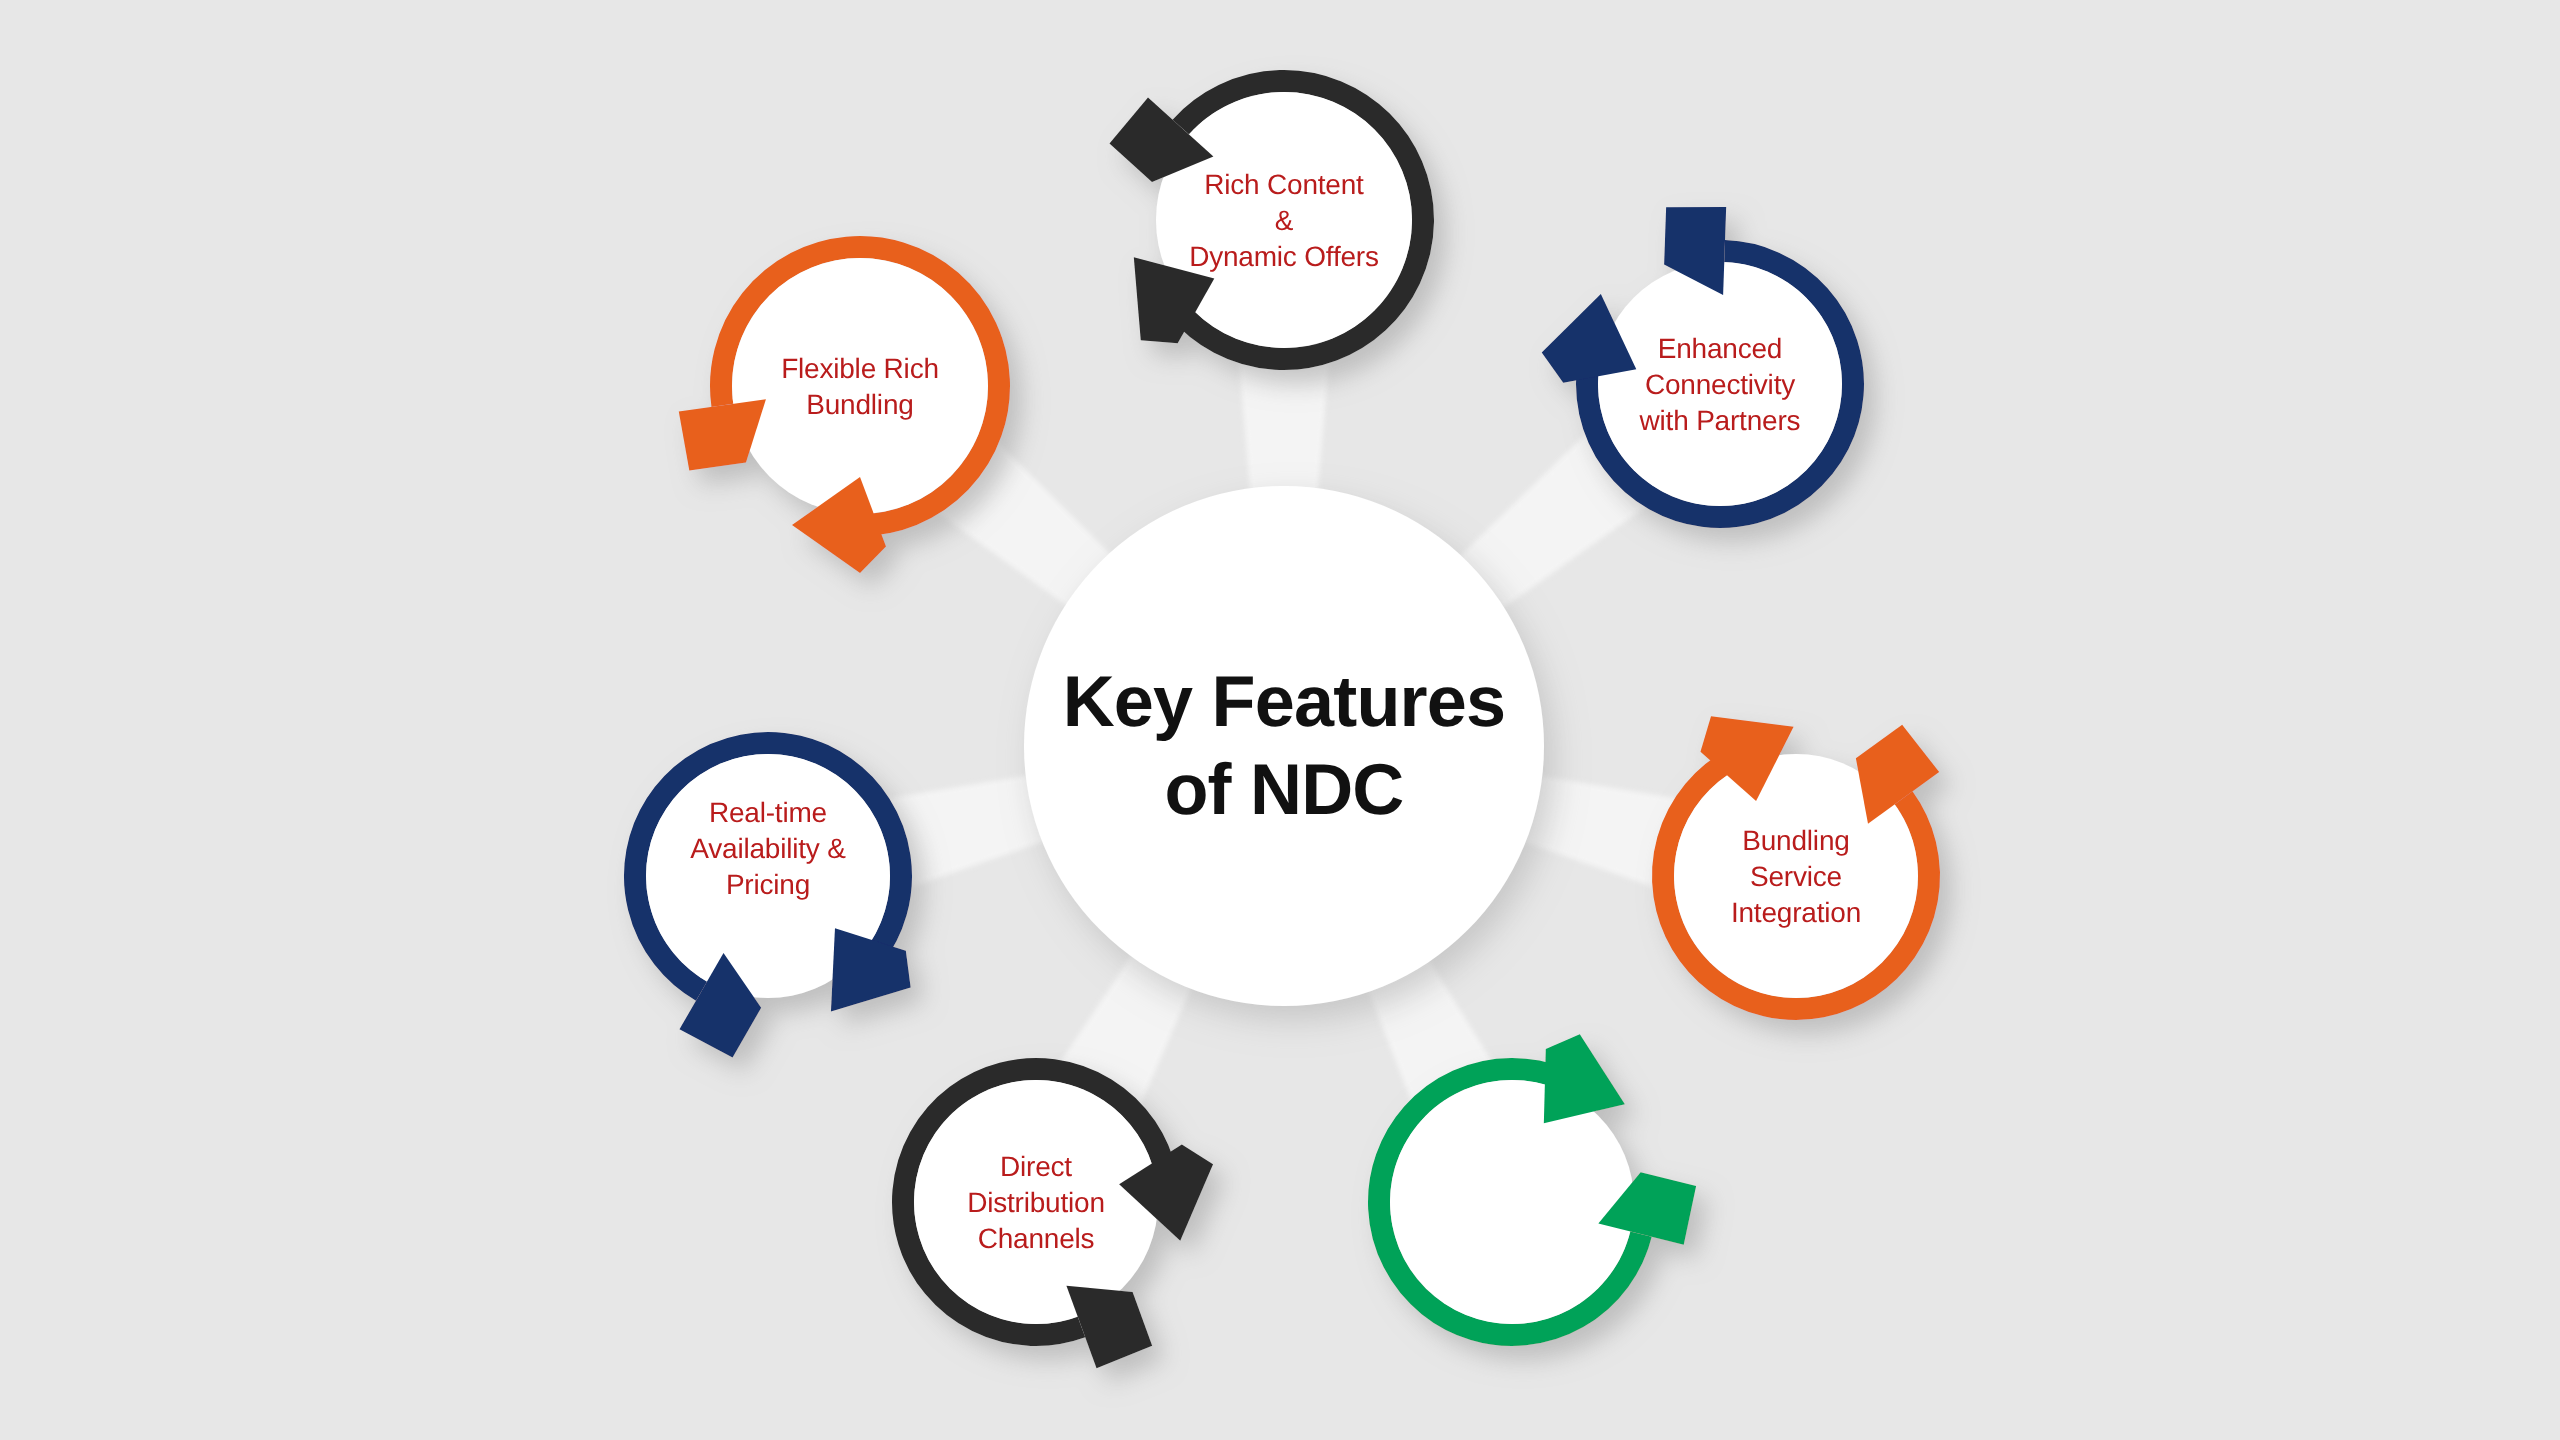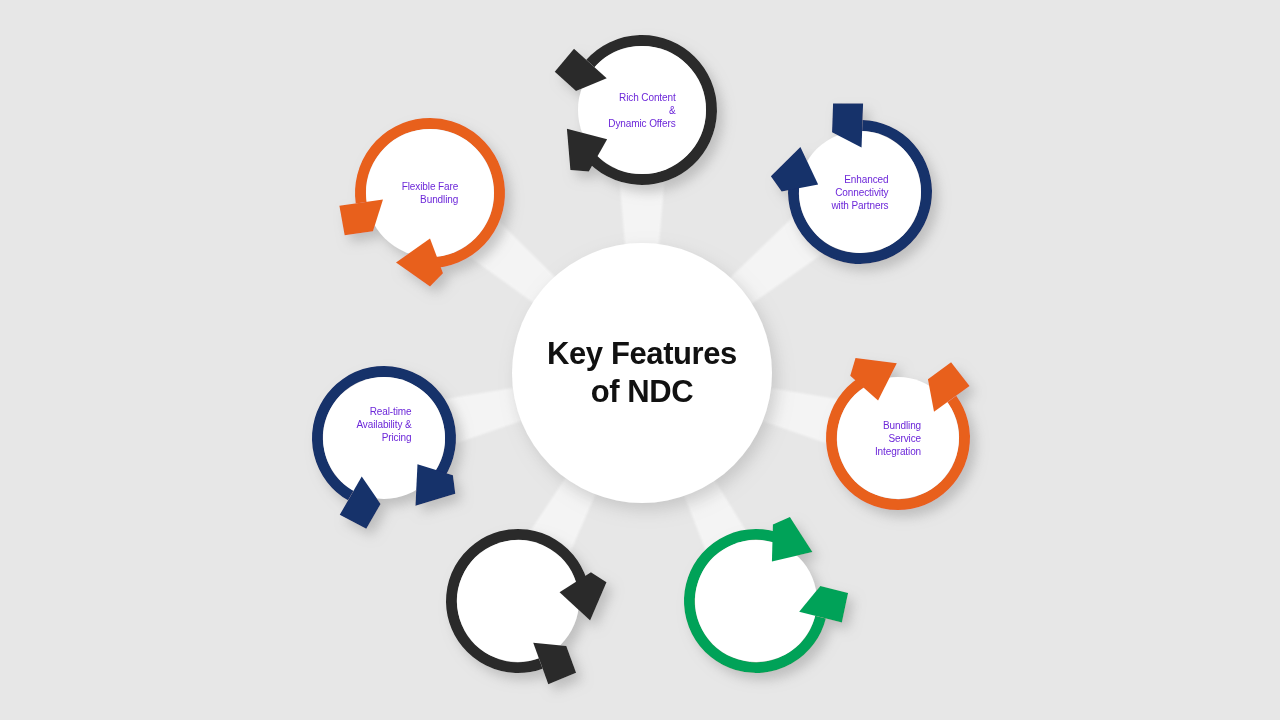--- a/index.html
+++ b/index.html
@@ -24,39 +24,39 @@
     position: absolute;
     left: 0;
     top: 0;
     width: 1280px;
     height: 720px;
   }
 
   
   .node-label {
     position: absolute;
-    text-align: right;
-    color: #6d28d9;
+    text-align: center;
+    color: #b91c1c;
     font-family: "Liberation Sans", sans-serif;
-    font-size: 10px;
+    font-size: 14px;
     line-height: 1.30;
     letter-spacing: -0.1px;
     white-space: pre-line;
     display: flex;
     align-items: center;
     justify-content: center;
     pointer-events: none;
   }
 
   .hub-label {
     position: absolute;
     text-align: center;
     color: #111111;
     font-family: "Liberation Sans", sans-serif;
-    font-size: 31px;
+    font-size: 36px;
     font-weight: bold;
     line-height: 1.22;
     letter-spacing: -0.4px;
     white-space: pre-line;
     display: flex;
     align-items: center;
     justify-content: center;
     pointer-events: none;
   }
 </style>
@@ -145,19 +145,22 @@
 
   <div class="node-label" id="label-0" style="left: 571.275px; top: 41px; width: 141.45px; height: 138px;">Rich Content
 &amp;
 Dynamic Offers</div>
   <div class="node-label" id="label-1" style="left: 792.35px; top: 126px; width: 135.3px; height: 132px;">Enhanced
 Connectivity
 with Partners</div>
   <div class="node-label" id="label-2" style="left: 830.35px; top: 372px; width: 135.3px; height: 132px;">Bundling
 Service
 Integration</div>
+  <div class="node-label" id="label-4" style="left: 450.35px; top: 535px; width: 135.3px; height: 132px;">Direct
+Distribution
+Channels</div>
   <div class="node-label" id="label-5" style="left: 316.35px; top: 358px; width: 135.3px; height: 132px;">Real-time
 Availability &amp;
 Pricing</div>
-  <div class="node-label" id="label-6" style="left: 359.275px; top: 124px; width: 141.45px; height: 138px;">Flexible Fare
+  <div class="node-label" id="label-6" style="left: 359.275px; top: 124px; width: 141.45px; height: 138px;">Flexible Rich
 Bundling</div>
 
 </div>
 
 </body></html>

